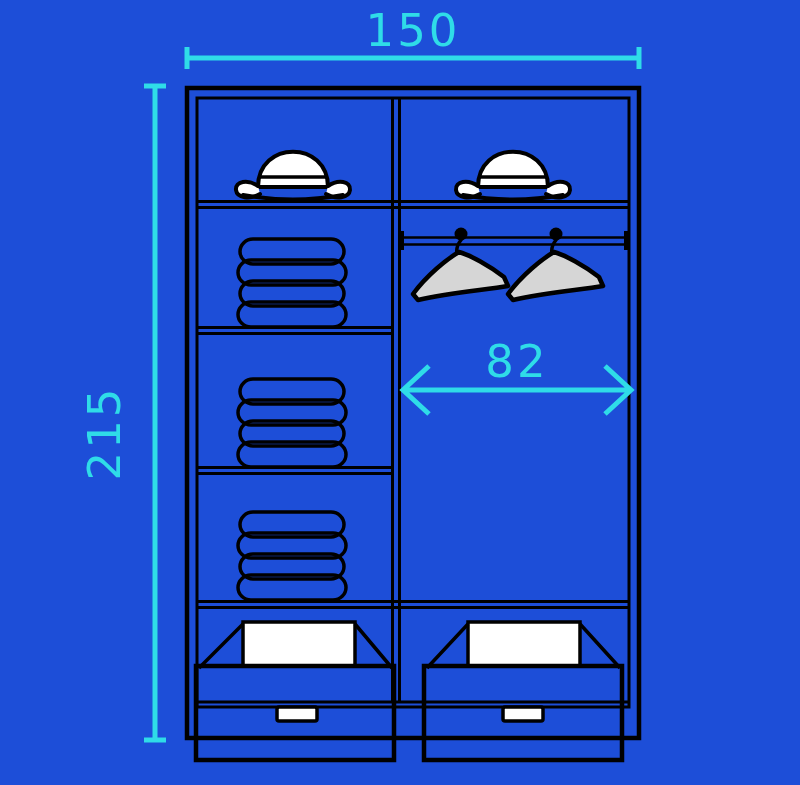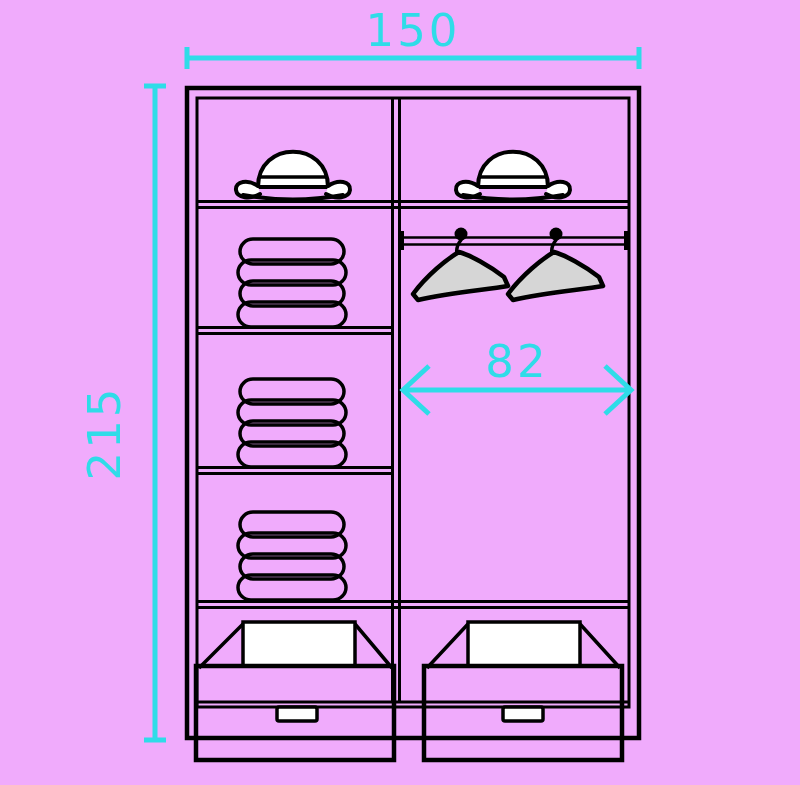--- a/index.html
+++ b/index.html
@@ -1,20 +1,20 @@
 <!DOCTYPE html>
 <html><head>
 <meta charset="utf-8">
 <style>
   html, body { margin: 0; padding: 0; background: #ffffff; }
   .canvas {
     position: relative;
     width: 800px;
     height: 785px;
-    background: #f0abfc;
+    background: #1d4ed8;
     overflow: hidden;
     font-family: "DejaVu Sans", sans-serif;
   }
   svg { display: block; }
   
   .ln        { stroke: #000000; fill: none; }
   .ln-w      { stroke: #000000; fill: #ffffff; }
   .sw3       { stroke-width: 3; }
   .sw35      { stroke-width: 3.5; }
   .sw4       { stroke-width: 4; }

